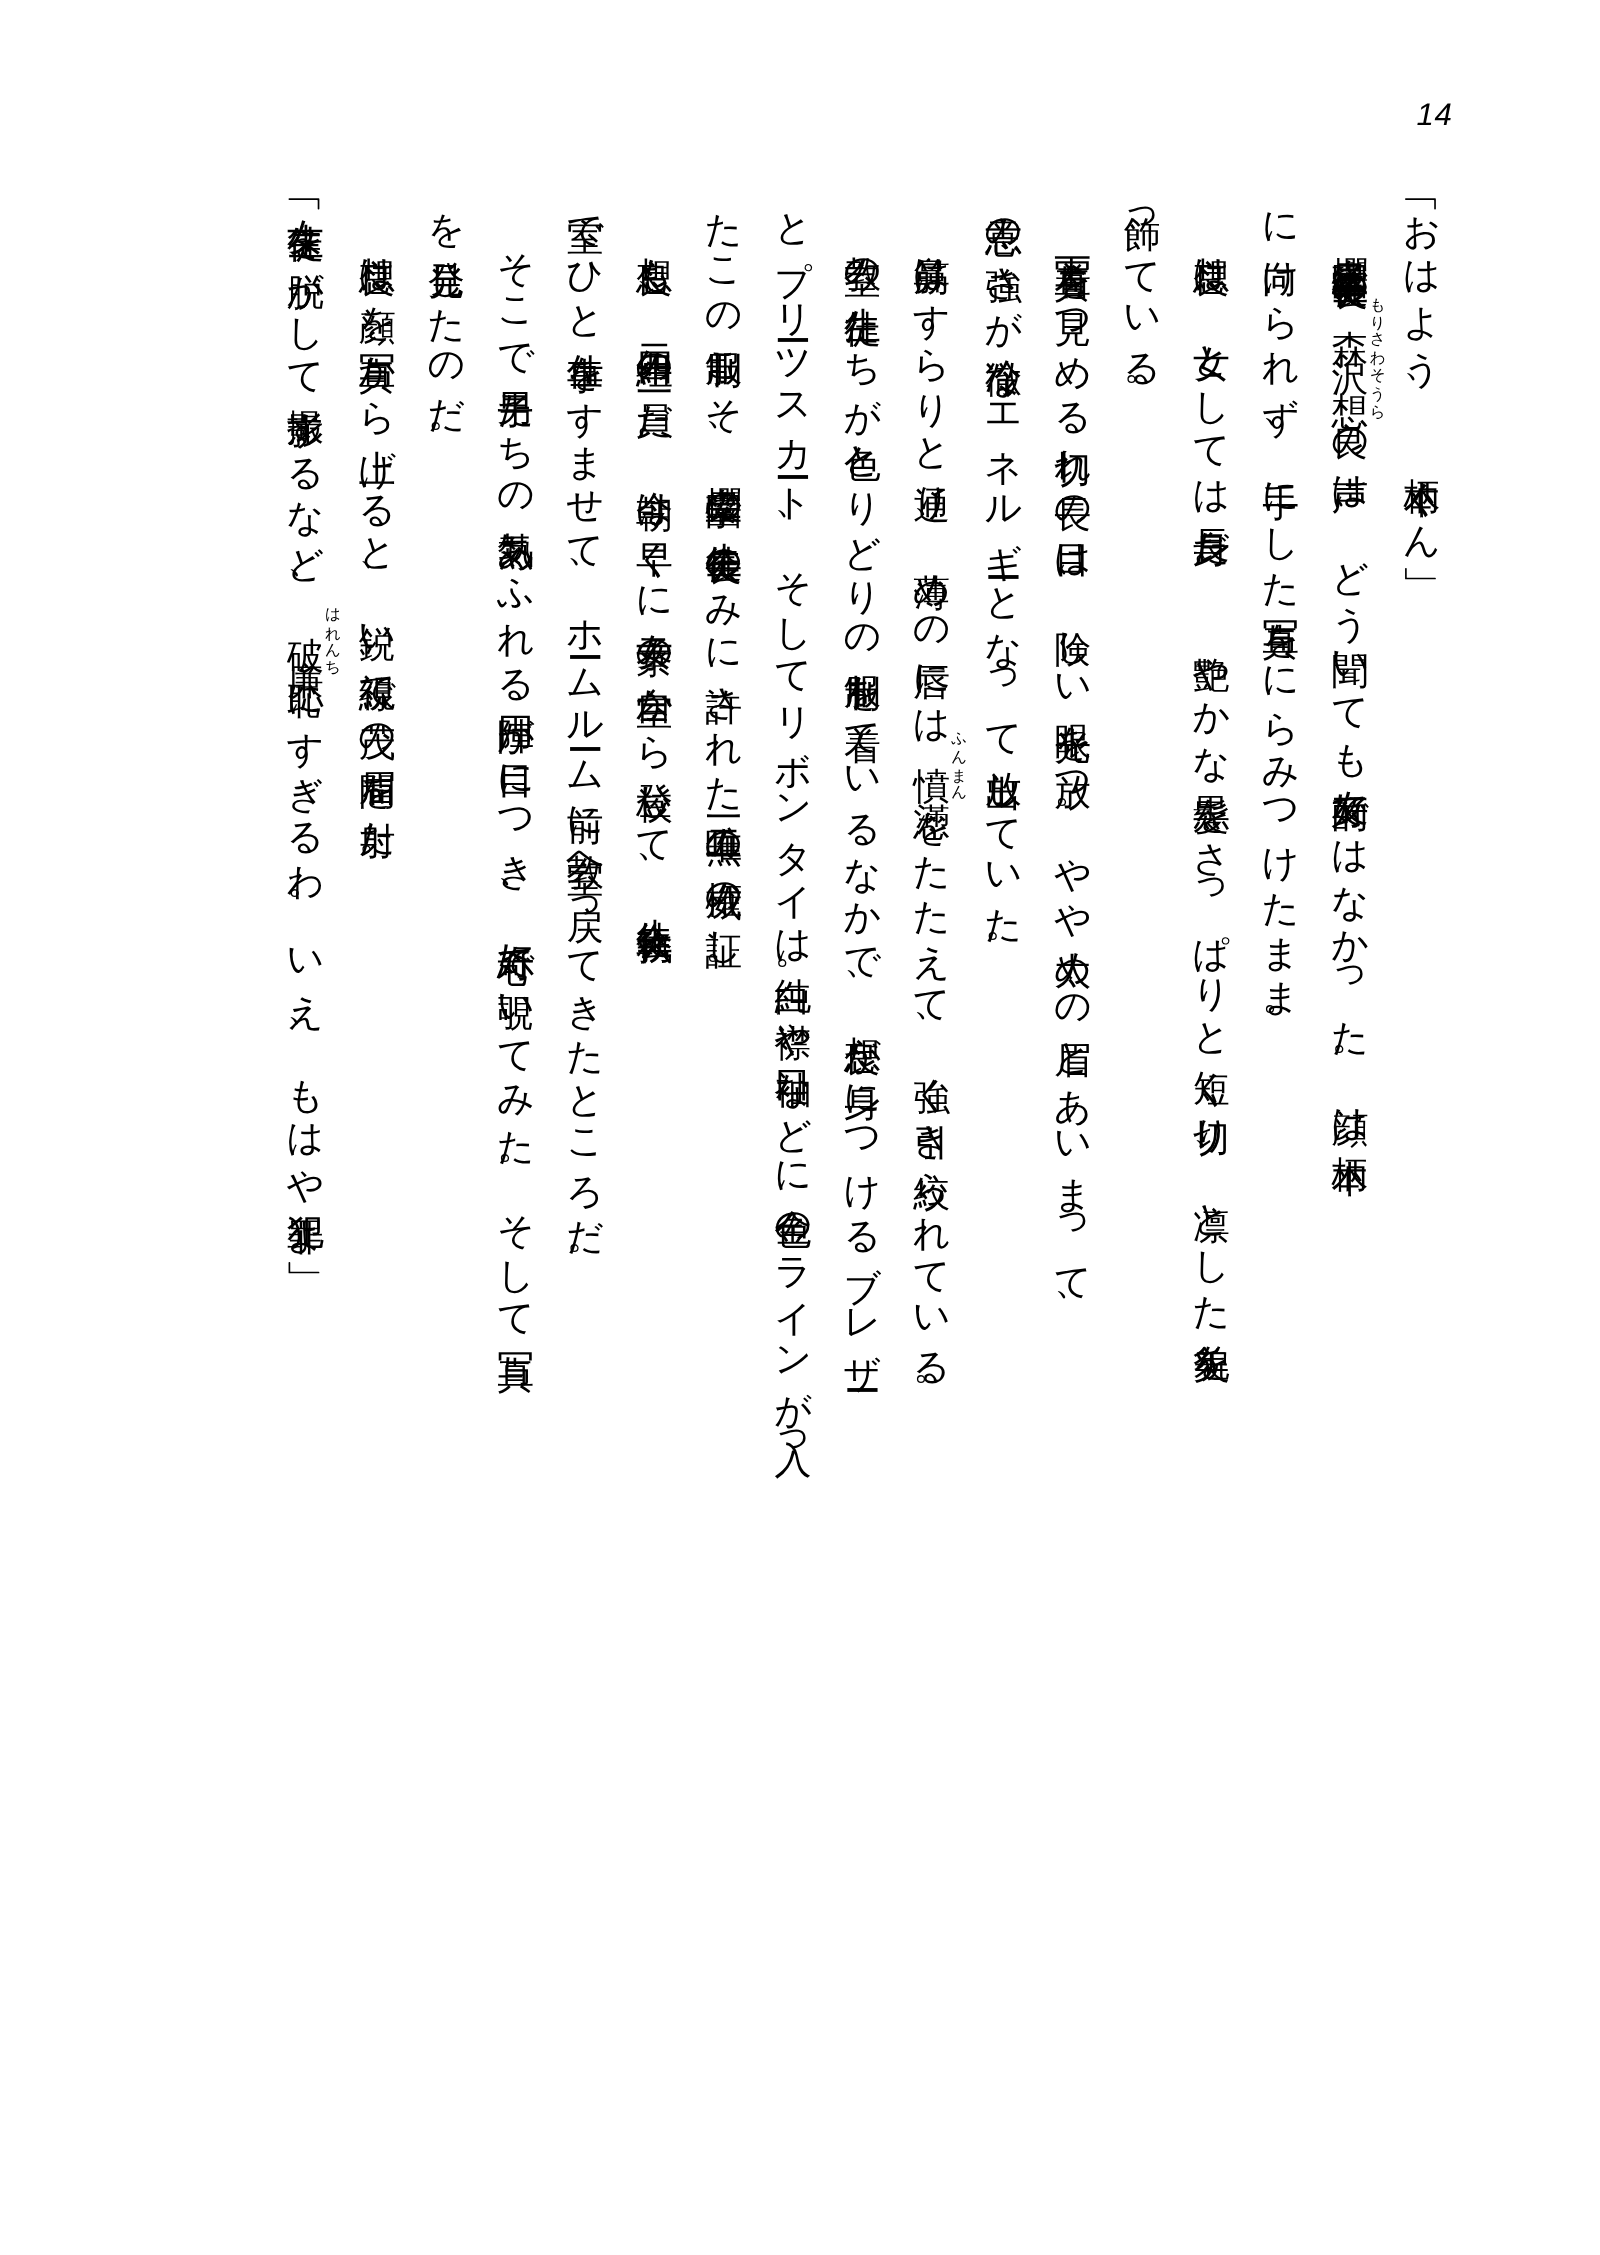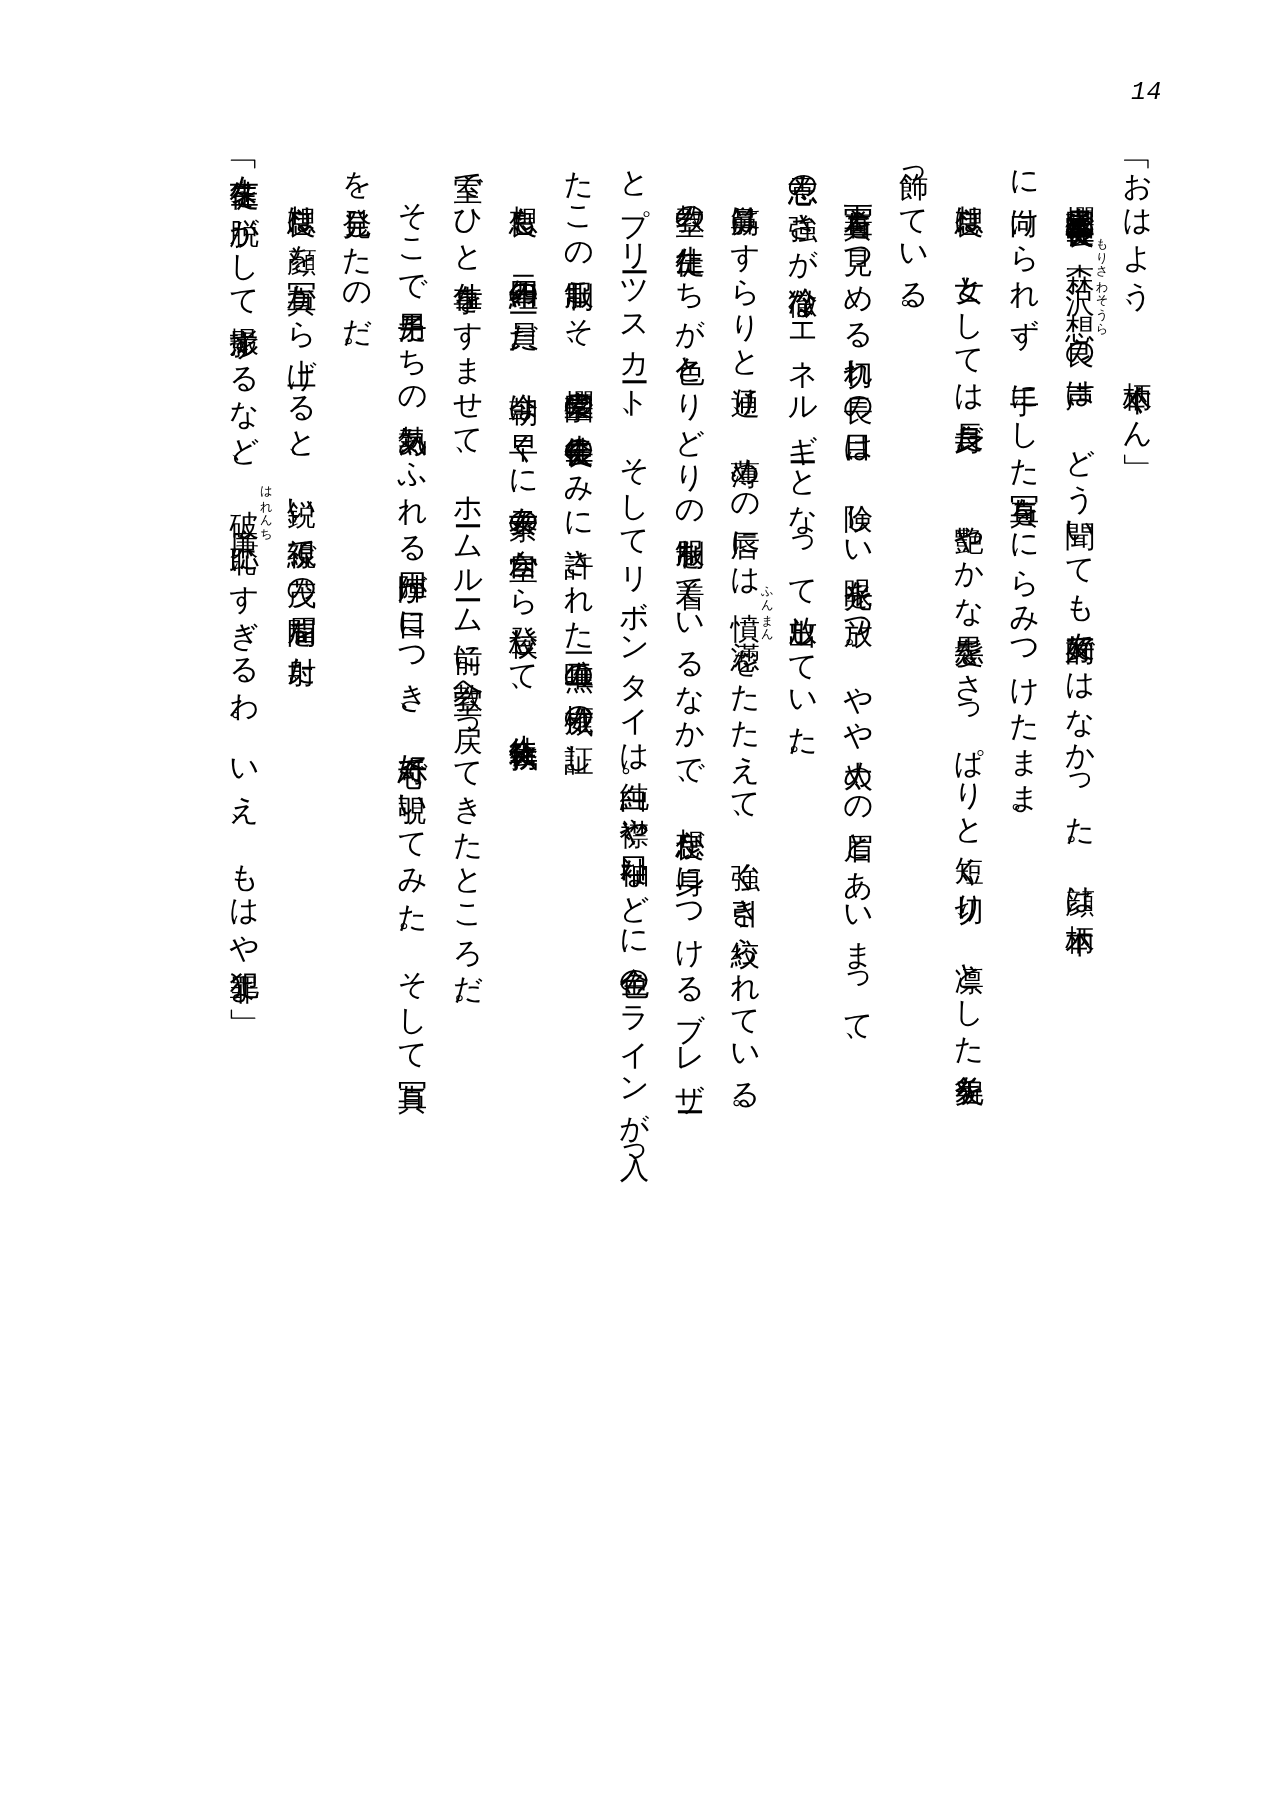--- a/index.html
+++ b/index.html
@@ -28,21 +28,21 @@
     bottom: 8px;
     border: 1px solid #ffffff;
     pointer-events: none;
   }
   .page-number {
     position: absolute;
     top: 78px;
     right: 118px;
     font-style: italic;
     font-size: 25px;
-    font-family: Liberation Mono, monospace;
+    font-family: Liberation Sans, sans-serif;
     letter-spacing: 0.5px;
   }
   .text-block {
     position: absolute;
     top: 150px;
     right: 115px;
     height: 1400px;
     width: 1060px;
     writing-mode: vertical-rl;
     text-orientation: upright;

